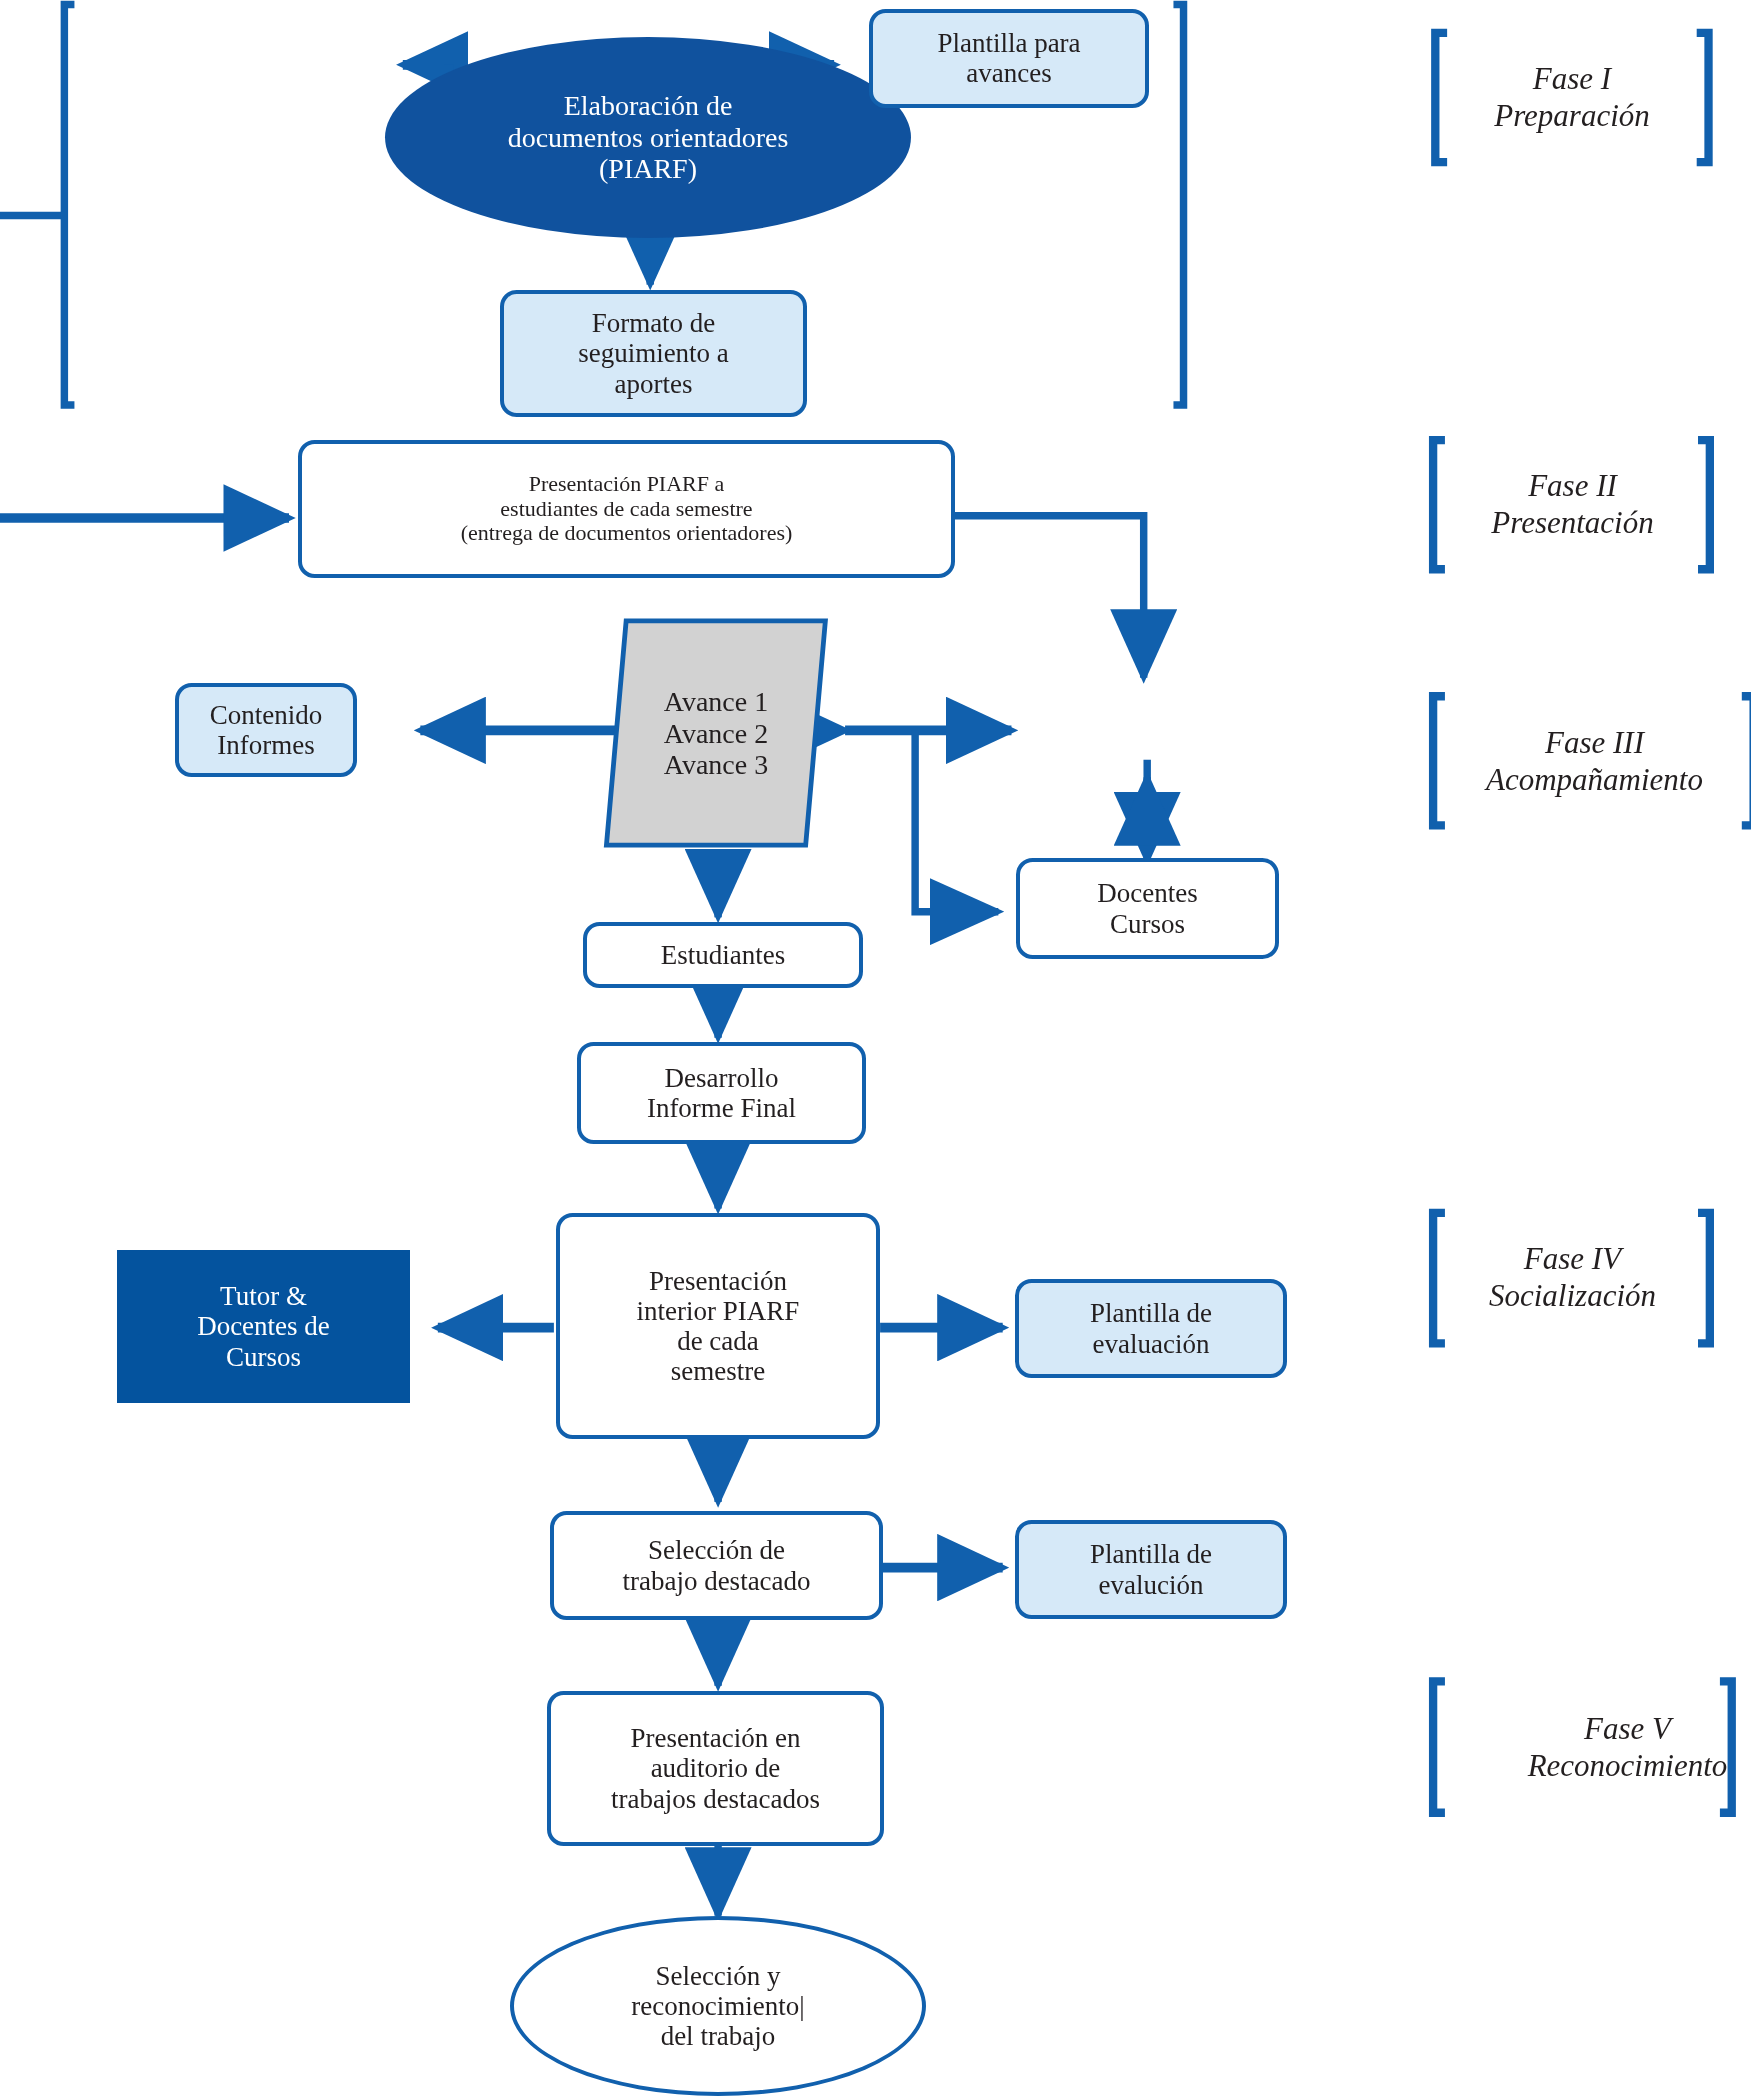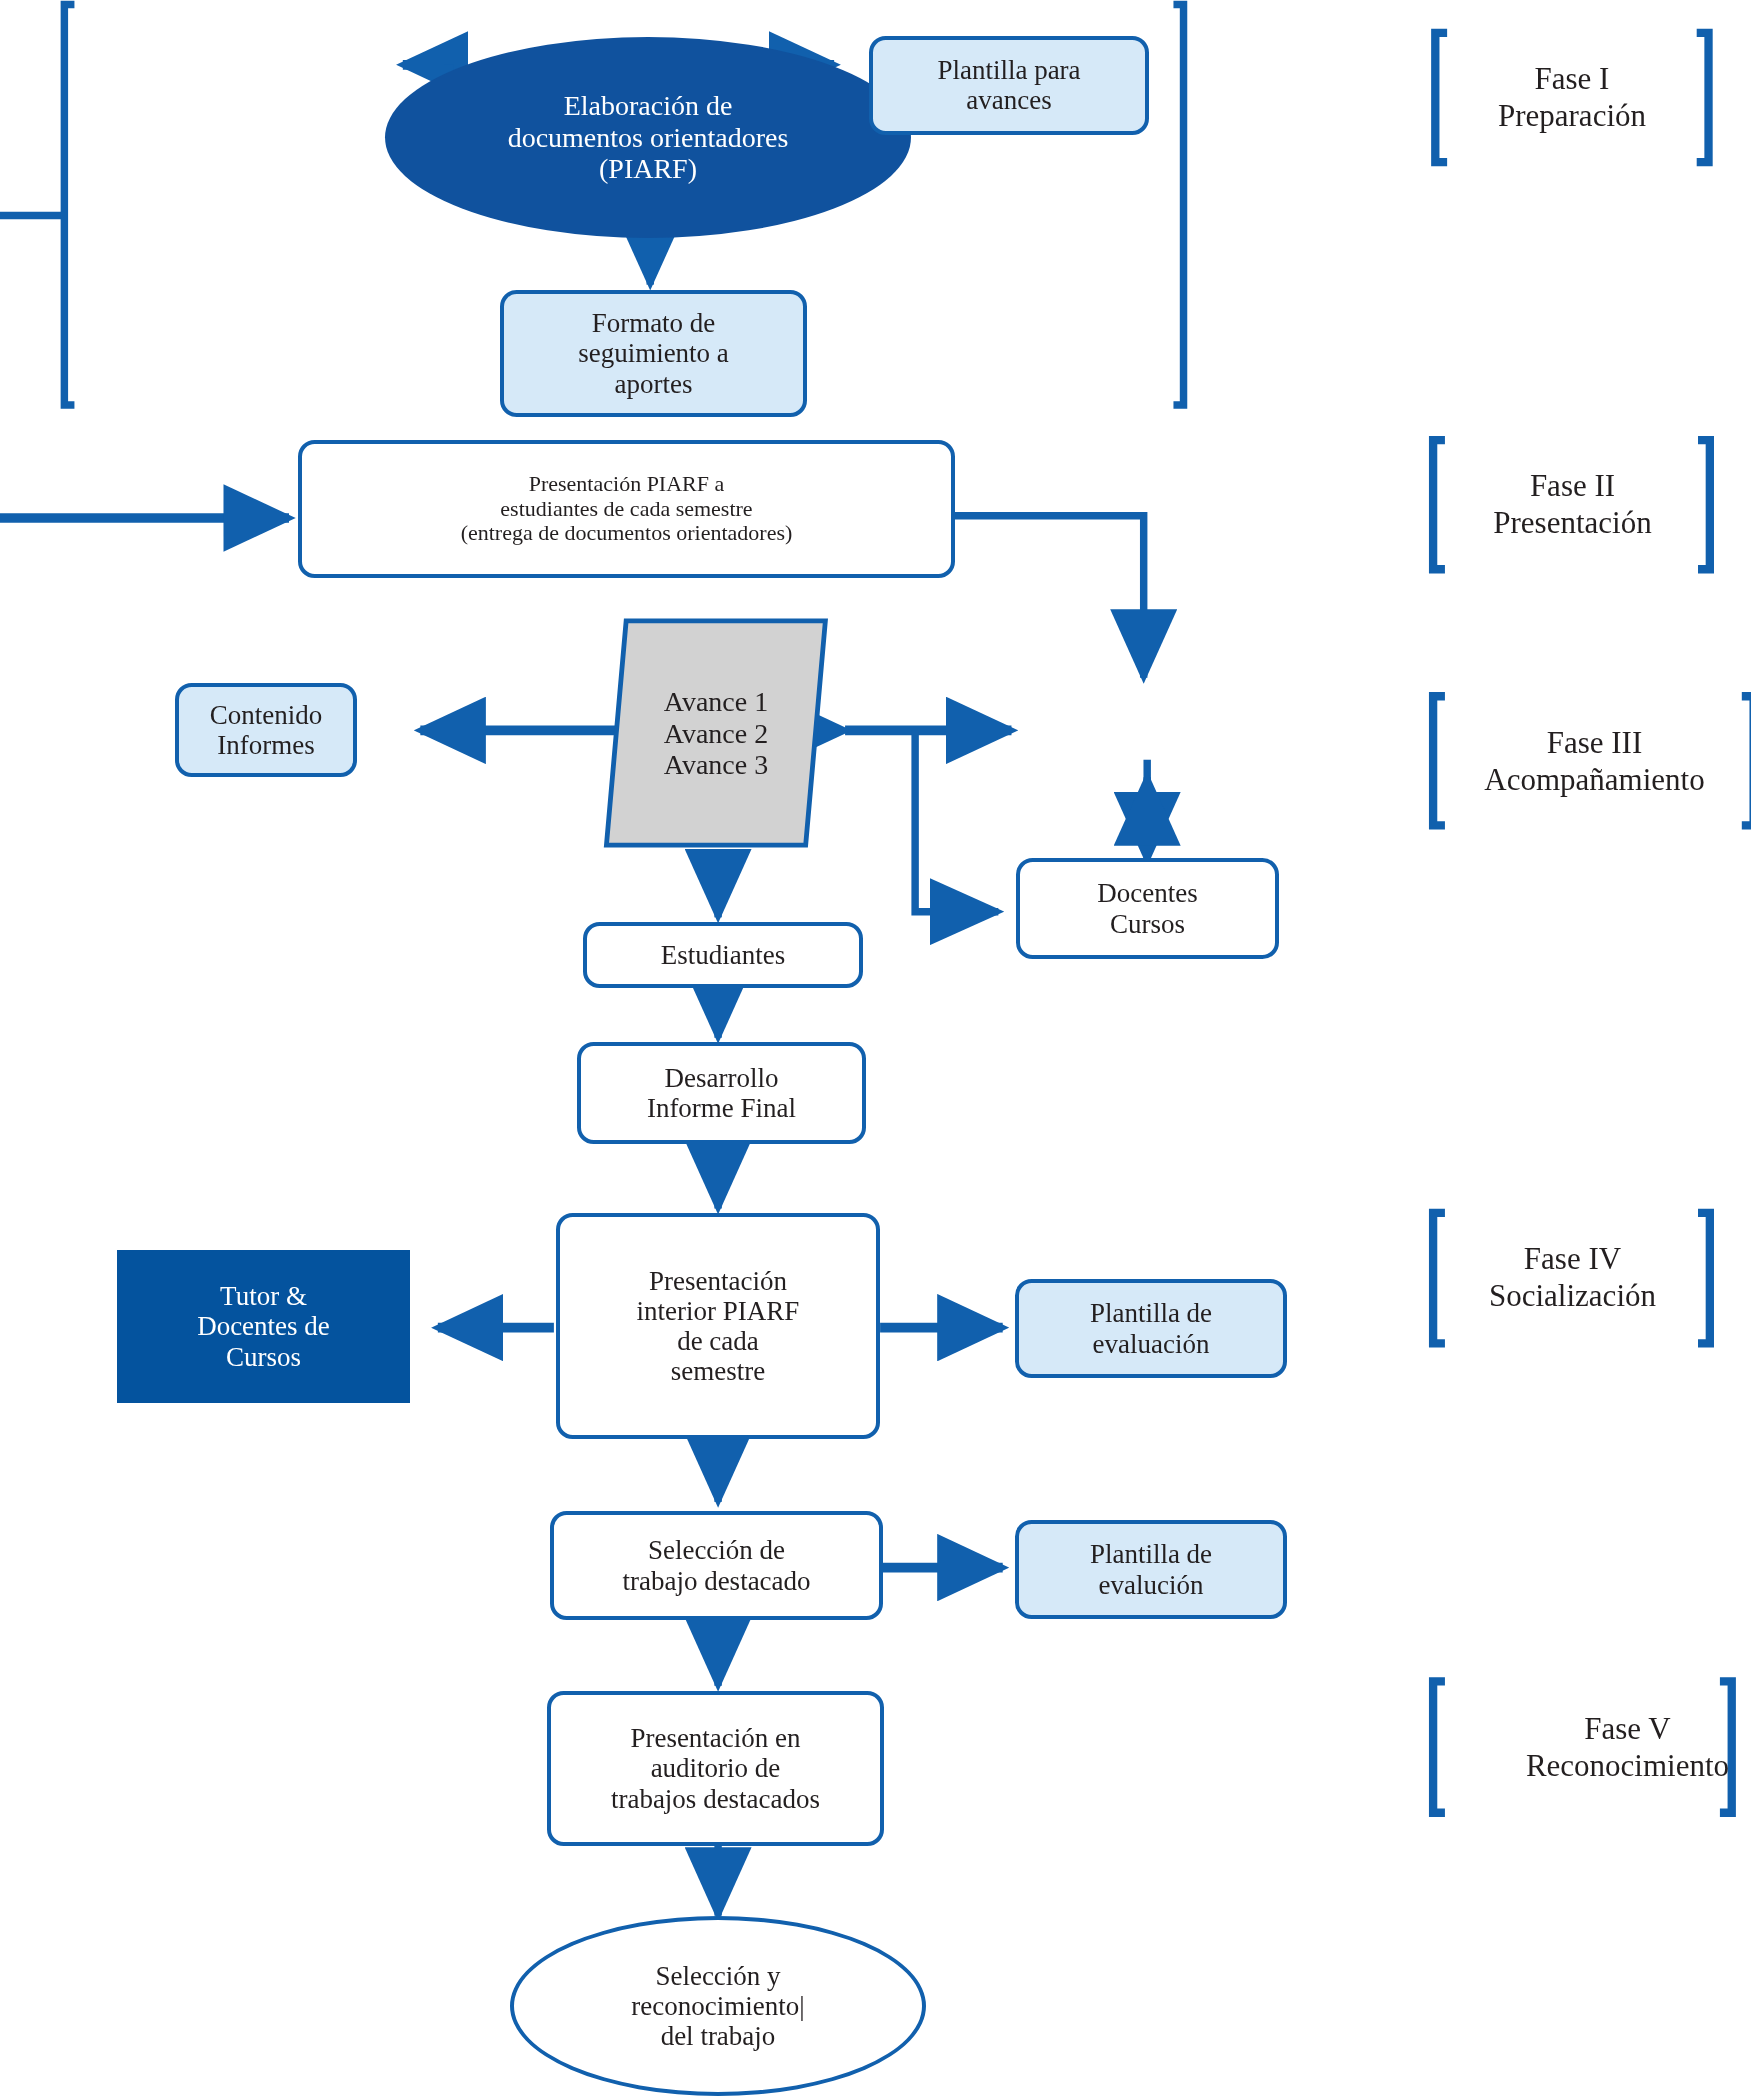--- a/index.html
+++ b/index.html
@@ -8,21 +8,21 @@
   svg.layer{position:absolute;left:0;top:0;width:1751px;height:2097px;overflow:visible;}
 
   .node{position:absolute;box-sizing:border-box;display:flex;align-items:center;justify-content:center;text-align:center;color:#231f20;line-height:1.12;}
   .rr{border:4px solid #1160AD;border-radius:16.6px;background:#ffffff;}
   .rr-light{border:4px solid #1160AD;border-radius:16.6px;background:#D6E9F8;}
   .sq-dark{background:#04539E;color:#ffffff;border:0;}
   .ellipse-dark{background:#10529E;color:#ffffff;border-radius:50%;}
   .ellipse-open{background:#ffffff;border:4px solid #1160AD;border-radius:50%;}
 
   .phase{position:absolute;display:flex;align-items:center;justify-content:center;text-align:center;
-         color:#231f20;line-height:1.18;white-space:nowrap;}
+         font-style:italic;color:#231f20;line-height:1.18;white-space:nowrap;}
 </style>
 </head>
 <body>
 
 <div id="stage">
 
   <svg class="layer" viewBox="0 0 3999 4789" xmlns="http://www.w3.org/2000/svg">
     <defs>
       <marker id="ah" markerWidth="10" markerHeight="9" refX="9.2" refY="4.5" orient="auto" markerUnits="strokeWidth">
         <path d="M0,0 L10,4.5 L0,9 z" fill="#1160AD"></path>
@@ -116,21 +116,21 @@
 
 
   <div class="node ellipse-dark" style="left:385px;top:37px;width:526px;height:201px;font-size:28px;">
     <span>
       <span>Elaboración de</span><br>
       <span>documentos orientadores</span><br>
       <span>(PIARF)</span>
     </span>
   </div>
 
-  <div class="node rr-light" style="left:869px;top:8.8px;width:280px;height:99px;font-size:27px;margin-top:27px;">
+  <div class="node rr-light" style="left:869px;top:8.8px;width:280px;height:99px;font-size:27px;">
     <span>
       <span>Plantilla para</span><br>
       <span>avances</span>
     </span>
   </div>
 
   <div class="node rr-light" style="left:500px;top:290px;width:307px;height:127px;font-size:27px;">
     <span>
       <span>Formato de</span><br>
       <span>seguimiento a</span><br>

